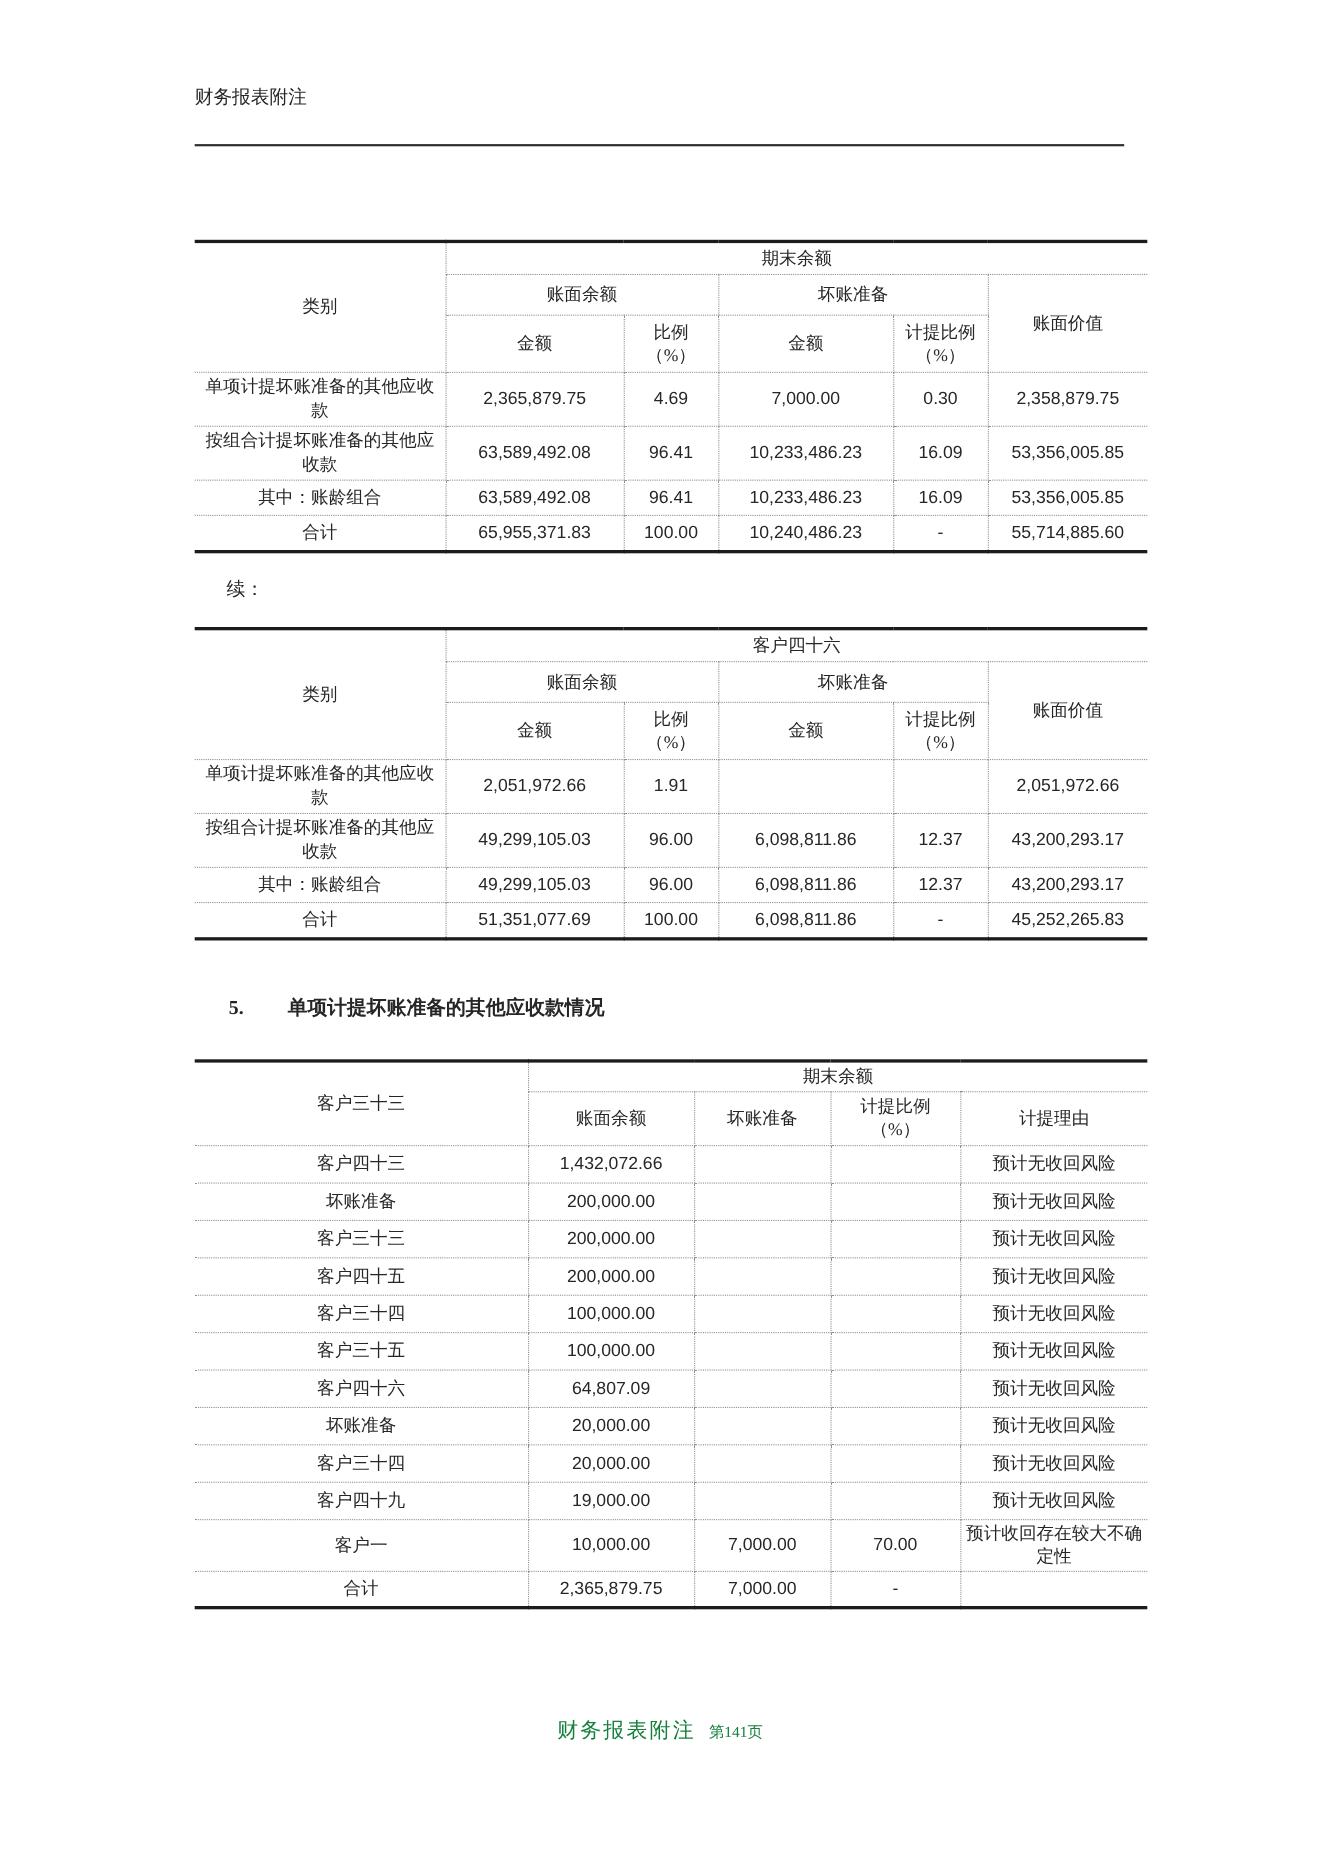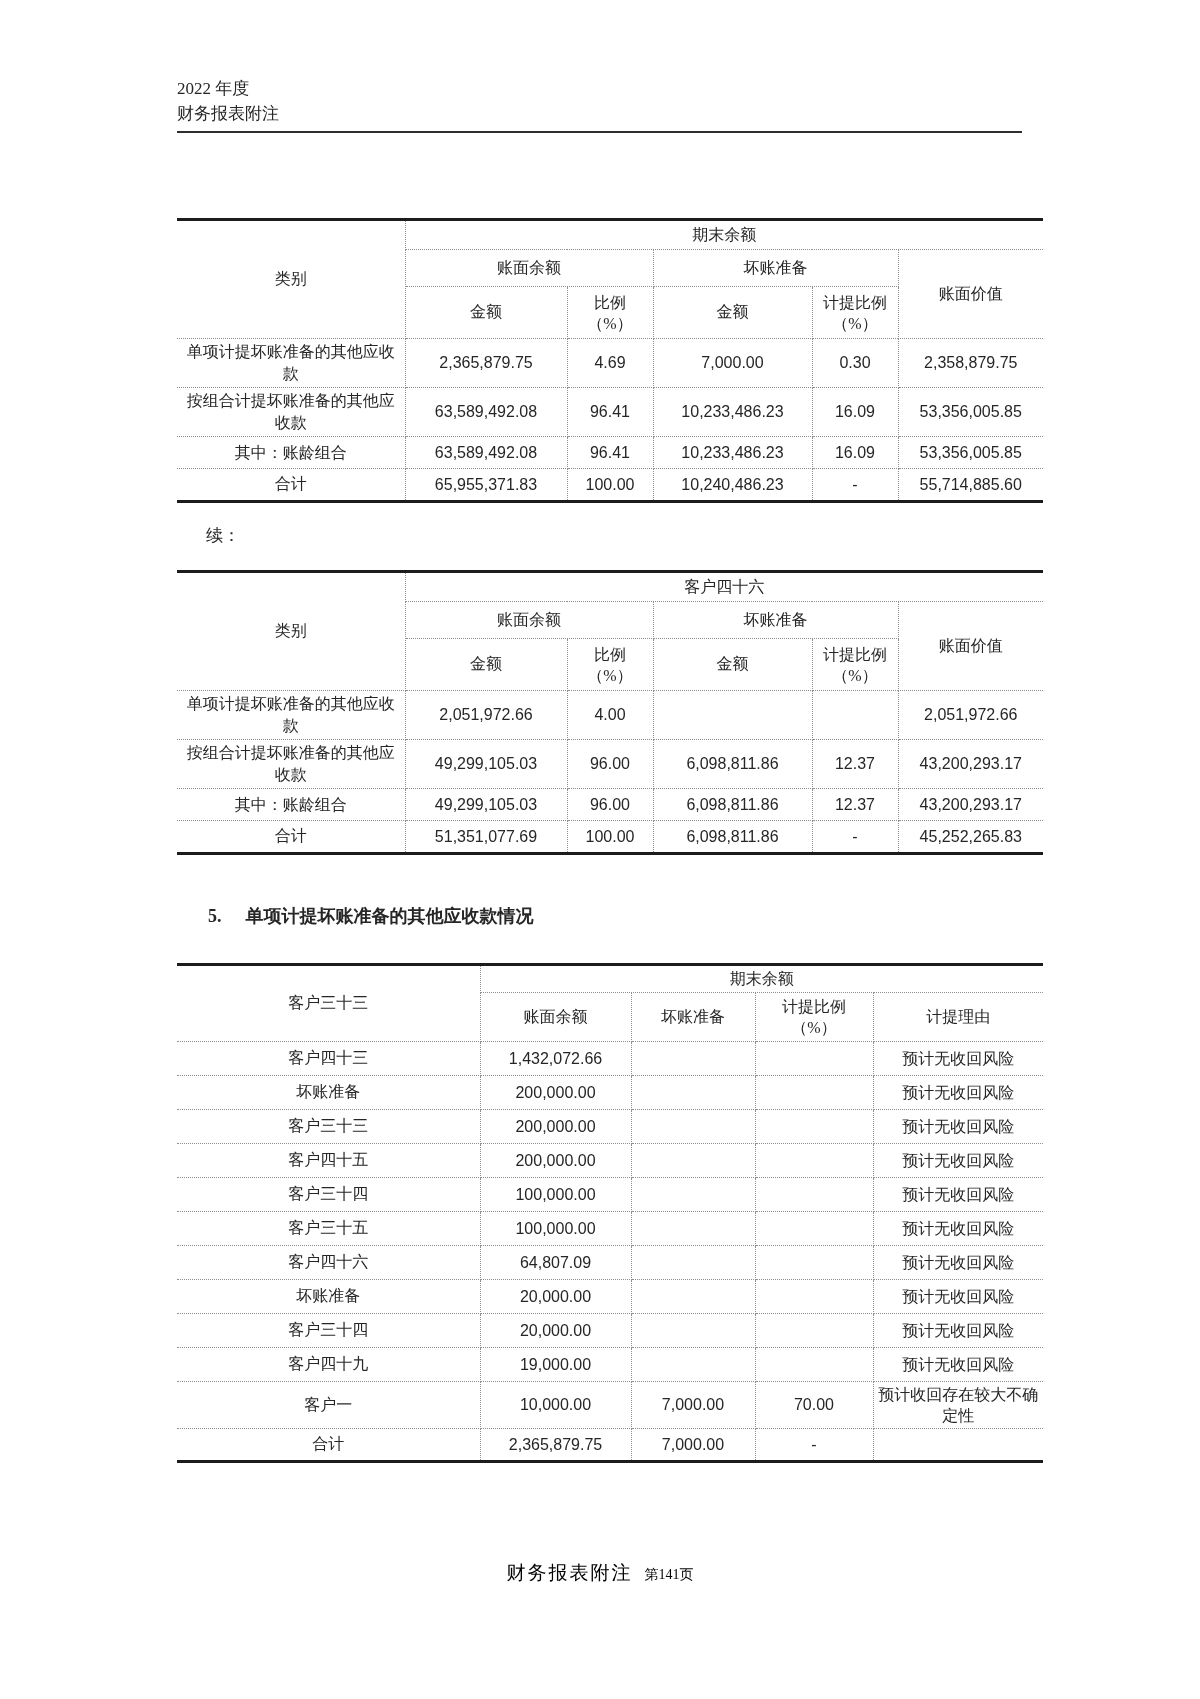--- a/index.html
+++ b/index.html
@@ -89,40 +89,39 @@
     top: 524px;
     font-size: 17px;
   }
   .sec-heading {
     position: absolute;
     left: 208px;
     top: 904px;
     font-size: 18px;
     font-weight: bold;
   }
-  .sec-heading .sec-title { margin-left: 24px; }
+  .sec-heading .sec-title { margin-left: 40px; }
 
   .footer {
     position: absolute;
     left: 0;
     top: 1560px;
     width: 1200px;
     text-align: center;
-    color: #000000;
+    color: #15803d;
   }
   .footer .f-title { font-size: 19px; letter-spacing: 2px; }
   .footer .f-page  { font-size: 14px; margin-left: 12px; }
 </style>
 </head>
 <body>
 
 <div class="page">
 
   <div class="doc-header">
-    <div>2022 年度</div>
     <div>财务报表附注</div>
   </div>
   <div class="header-rule"></div>
 
   <table class="tbl t1">
     <colgroup>
       <col style="width:228px">
       <col style="width:162px">
       <col style="width:86px">
       <col style="width:159px">
@@ -203,21 +202,21 @@
     </tr>
     <tr style="height:52px">
       <td>金额</td>
       <td class="hdr2line"><span>比例</span><br><span>（%）</span></td>
       <td>金额</td>
       <td class="hdr2line"><span>计提比例</span><br><span>（%）</span></td>
     </tr>
     <tr style="height:48px">
       <td class="cat">单项计提坏账准备的其他应收款</td>
       <td class="num">2,051,972.66</td>
-      <td class="num">4.00</td>
+      <td class="num">1.91</td>
       <td class="num"></td>
       <td class="num"></td>
       <td class="num">2,051,972.66</td>
     </tr>
     <tr style="height:48px">
       <td class="cat">按组合计提坏账准备的其他应收款</td>
       <td class="num">49,299,105.03</td>
       <td class="num">96.00</td>
       <td class="num">6,098,811.86</td>
       <td class="num">12.37</td>

